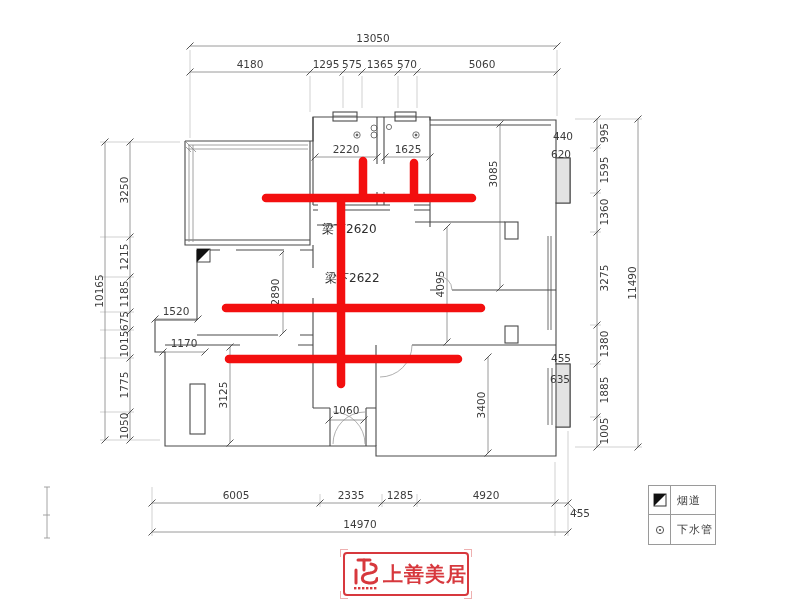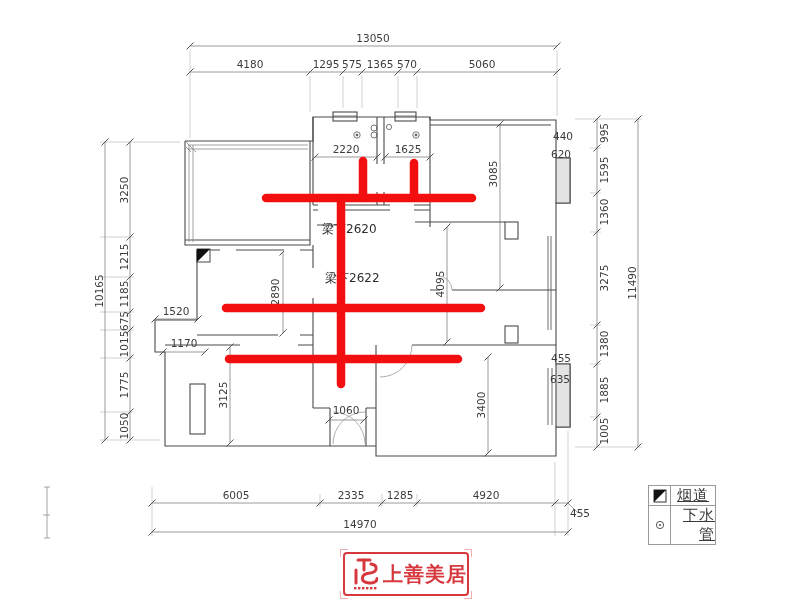--- a/index.html
+++ b/index.html
@@ -7,21 +7,21 @@
          font-family:"DejaVu Sans",sans-serif;}
   svg text{font-family:"DejaVu Sans",sans-serif;fill:#3c3c3c;font-size:10.5px;}
   svg text.beam{font-size:12px;fill:#2e2e2e;}
   .legend{position:absolute;left:648px;top:485px;width:68px;height:60px;
           border:1px solid #9a9a9a;box-sizing:border-box;display:grid;
           grid-template-columns:22px 1fr;grid-template-rows:1fr 1fr;}
   .legend .cell{display:flex;align-items:center;justify-content:center;
           border-right:1px solid #9a9a9a;border-bottom:1px solid #9a9a9a;box-sizing:border-box;}
   .legend .cell.last-row{border-bottom:none;text-align:right;}
   .legend .cell.lbl{justify-content:flex-start;padding-left:6px;border-right:none;
-          font-size:15px;color:#3a3a3a;letter-spacing:1px;text-decoration:underline;}
+          font-size:11px;color:#3a3a3a;letter-spacing:1px;}
   .logo-box{position:absolute;left:343px;top:552px;width:126px;height:44px;
           border:2px solid #d7383d;border-radius:4px;box-sizing:border-box;
           display:flex;align-items:center;gap:5px;padding-left:5px;}
   .logo-brand{font-size:20px;font-weight:bold;color:#d7383d;letter-spacing:1px;white-space:nowrap;}
   .corner{position:absolute;width:7px;height:7px;}
   .corner.tl{left:-5px;top:-5px;border-left:1px solid #eeb0b0;border-top:1px solid #eeb0b0;}
   .corner.tr{right:-5px;top:-5px;border-right:1px solid #eeb0b0;border-top:1px solid #eeb0b0;}
   .corner.bl{left:-5px;bottom:-5px;border-left:1px solid #eeb0b0;border-bottom:1px solid #eeb0b0;}
   .corner.br{right:-5px;bottom:-5px;border-right:1px solid #eeb0b0;border-bottom:1px solid #eeb0b0;}
 </style>

